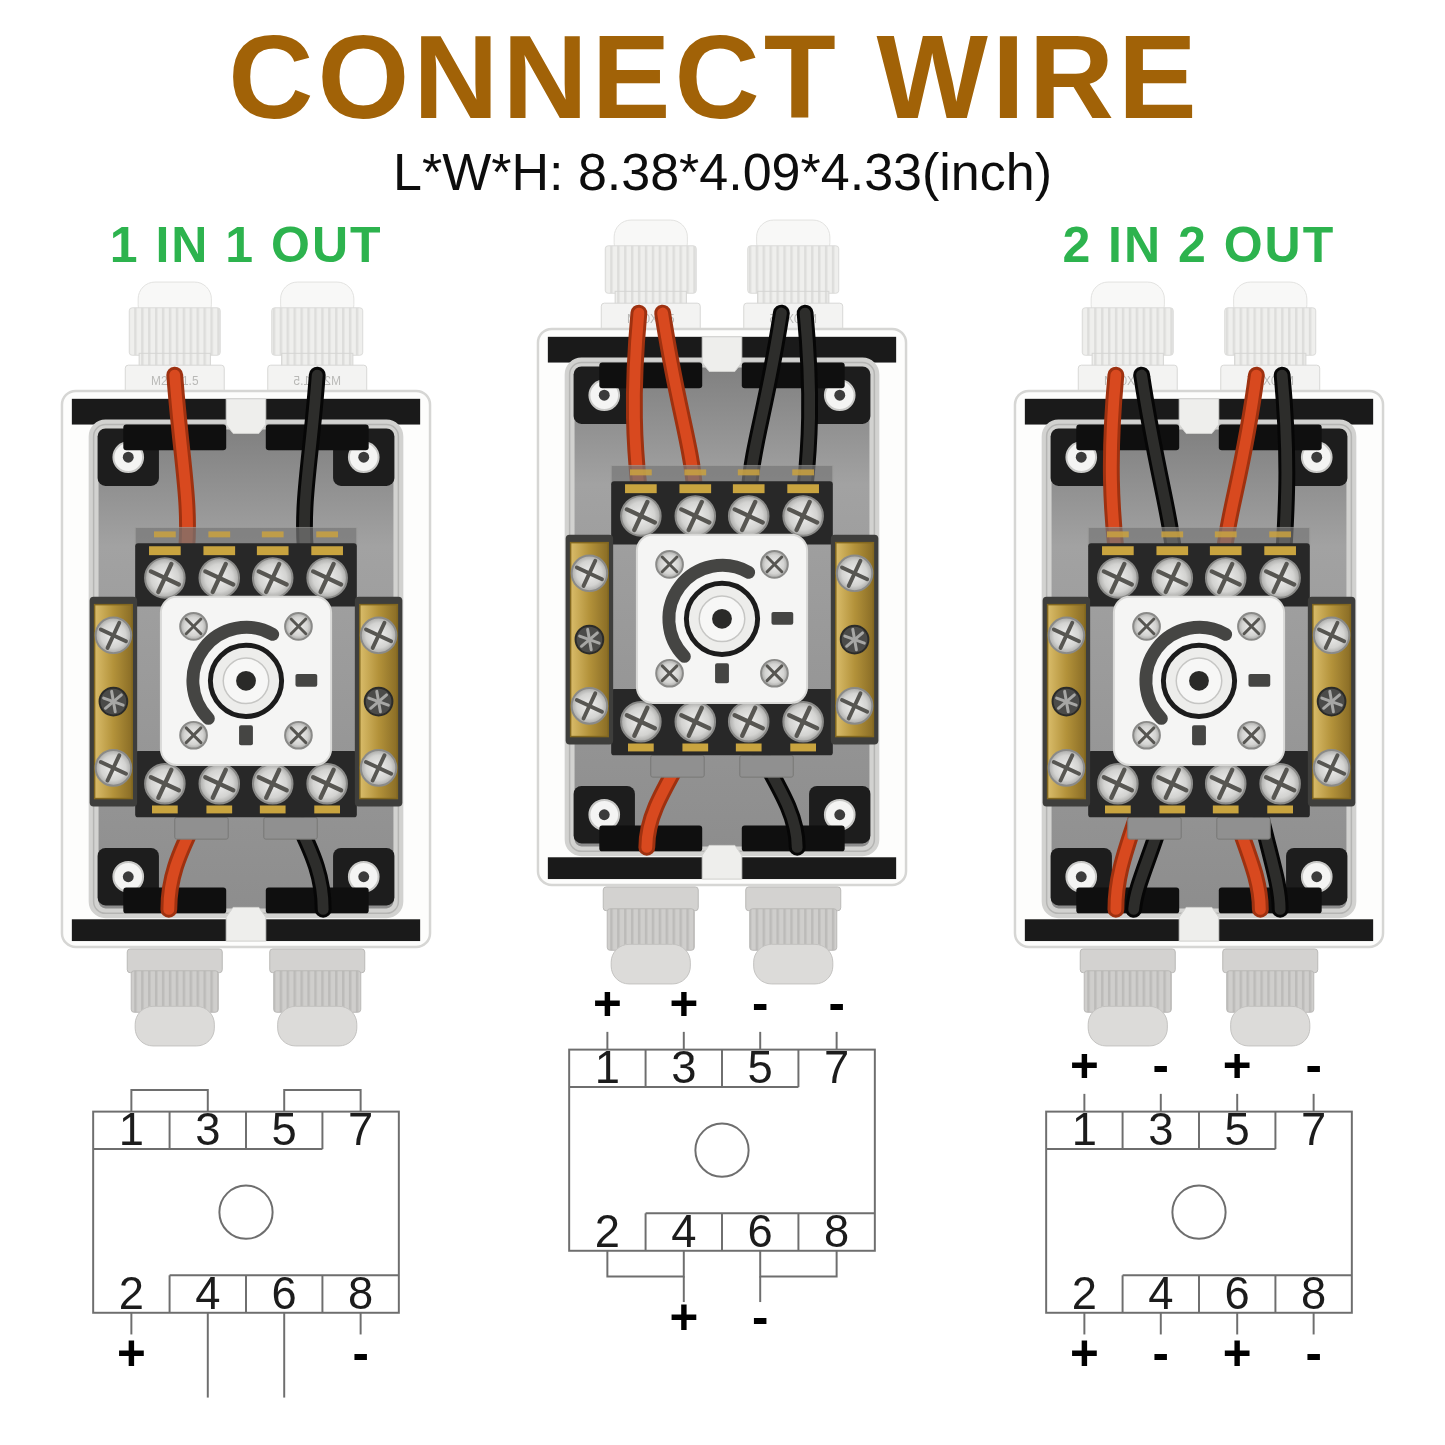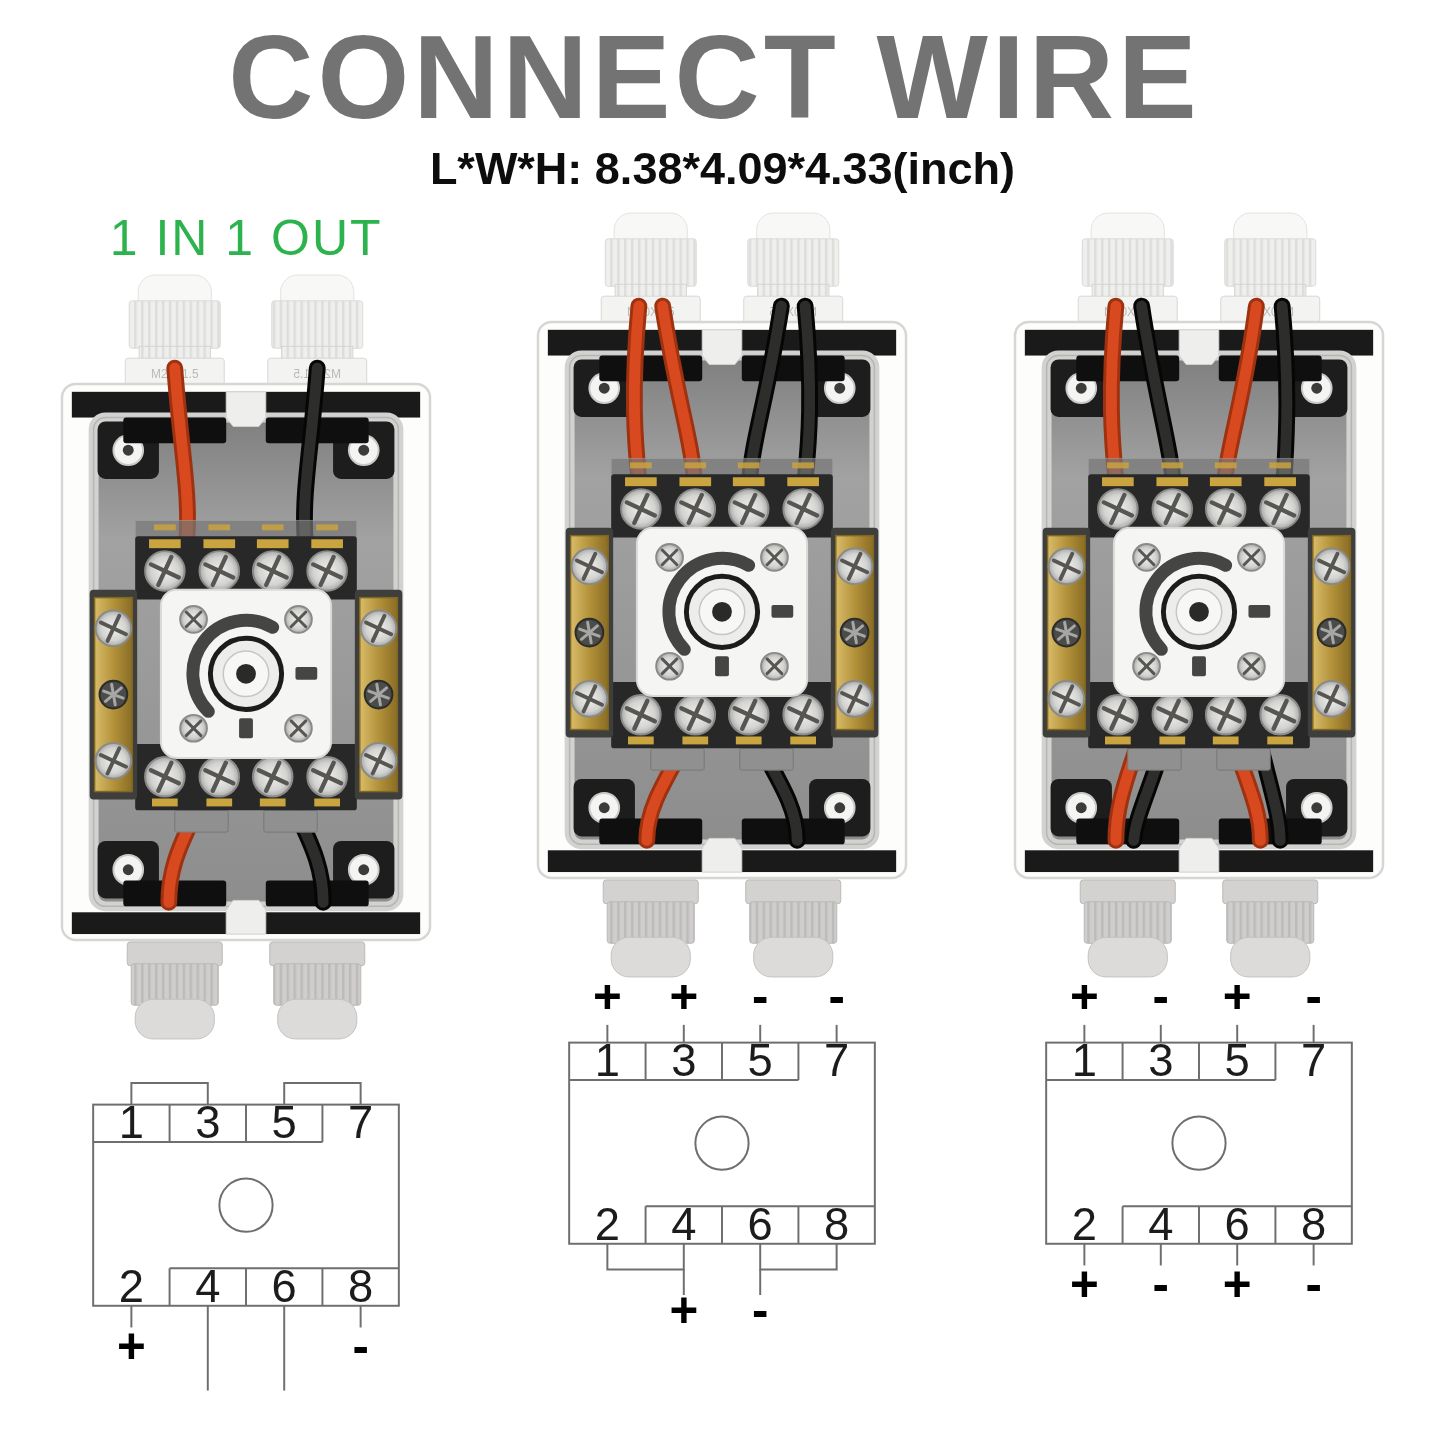--- a/index.html
+++ b/index.html
@@ -1,24 +1,24 @@
 <!DOCTYPE html>
 <html><head>
 <meta charset="utf-8">
 <style>
   html,body{margin:0;padding:0;background:#ffffff;}
   .page{position:relative;width:1445px;height:1445px;background:#fff;overflow:hidden;
         font-family:"Liberation Sans",sans-serif;text-align:center;}
   .title{margin:18px 16px 0 0;font-size:118px;line-height:1.0;font-weight:bold;
-         letter-spacing:4px;color:#737373;}
-  .subtitle{margin:10px 0 0 0;font-size:45px;line-height:1.0;font-weight:bold;
+         letter-spacing:4px;color:#a16207;}
+  .subtitle{margin:10px 0 0 0;font-size:52px;line-height:1.0;font-weight:normal;
             color:#0d0d0d;letter-spacing:0px;}
   .columns{display:flex;justify-content:space-between;margin-top:18px;padding:0 8px;}
   .col{width:480px;display:flex;flex-direction:column;align-items:center;}
-  .col-label{font-size:50px;font-weight:normal;color:#2db34e;letter-spacing:2px;
+  .col-label{font-size:50px;font-weight:bold;color:#2db34e;letter-spacing:2px;
              height:58px;line-height:58px;margin-bottom:4px;white-space:nowrap;}
   svg.boxart{width:376px;height:772px;display:block;}
   svg.diagram{width:424px;height:344px;display:block;margin-top:4px;}
 </style>
 </head>
 <body>
 
 <div class="page">
   <h1 class="title">CONNECT WIRE</h1>
   <h2 class="subtitle">L*W*H: 8.38*4.09*4.33(inch)</h2>
@@ -465,20 +465,21 @@
           <text x="331.25" y="28" text-anchor="middle" font-size="50" font-weight="bold" fill="#000000">-</text>
           <path d="M98.75,262 V288 H176.25 V262" fill="none" stroke="#6e6e6e" stroke-width="2"></path>
           <line x1="176.25" y1="288" x2="176.25" y2="314" stroke="#6e6e6e" stroke-width="2"></line>
           <text x="176.25" y="346" text-anchor="middle" font-size="50" font-weight="bold" fill="#000000">+</text>
           <path d="M253.75,262 V288 H331.25 V262" fill="none" stroke="#6e6e6e" stroke-width="2"></path>
           <line x1="253.75" y1="288" x2="253.75" y2="314" stroke="#6e6e6e" stroke-width="2"></line>
           <text x="253.75" y="346" text-anchor="middle" font-size="50" font-weight="bold" fill="#000000">-</text>
         </svg>
     </section>
     <section class="col">
+      <div class="col-label">2 IN 2 OUT</div>
       <svg id="box-2" class="boxart" viewBox="0 0 380 780">
           <defs>
             <pattern id="p2rw" width="7" height="10" patternUnits="userSpaceOnUse">
               <rect width="7" height="10" fill="#efefed"></rect>
               <rect width="2.5" height="10" fill="#dddddb"></rect>
             </pattern>
             <pattern id="p2rg" width="7" height="10" patternUnits="userSpaceOnUse">
               <rect width="7" height="10" fill="#cfcecc"></rect>
               <rect width="2.5" height="10" fill="#bcbbb9"></rect>
             </pattern>

